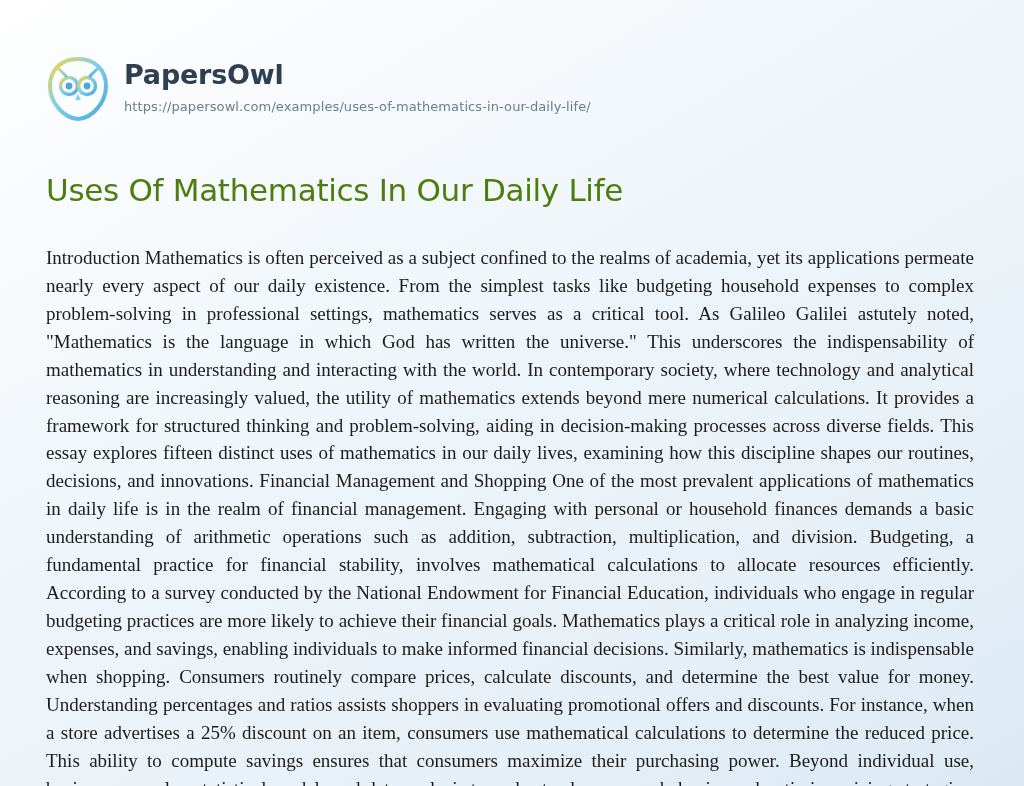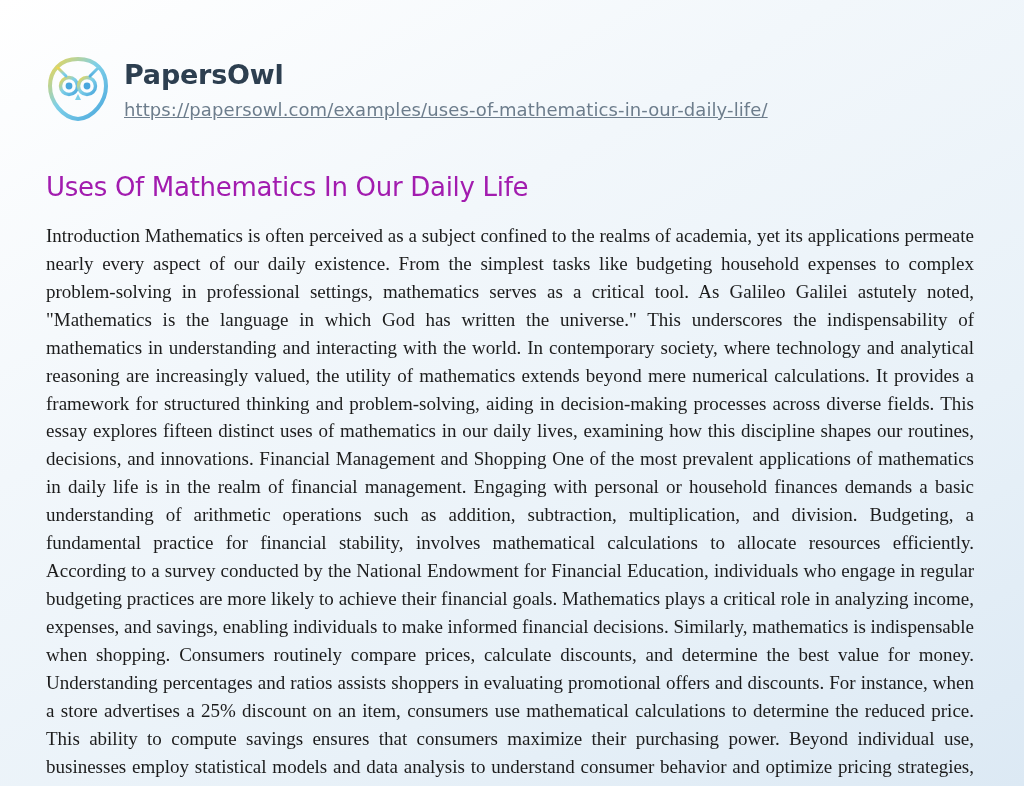--- a/index.html
+++ b/index.html
@@ -39,32 +39,31 @@
   .brand-name {
     font-family: "DejaVu Sans", sans-serif;
     font-size: 27px;
     font-weight: bold;
     color: #2d3f50;
     letter-spacing: -0.2px;
     line-height: 1.1;
   }
   .brand-url {
     font-family: "DejaVu Sans", sans-serif;
-    font-size: 18px;
+    font-size: 13px;
     color: #6d7d8c;
     margin-top: 9px;
     letter-spacing: 0.1px;
-    text-decoration: underline;
   }
   h1.title {
     font-family: "DejaVu Sans", sans-serif;
     font-weight: normal;
-    font-size: 26px;
-    color: #a21caf;
-    margin: 42px 0 20px 0;
+    font-size: 31px;
+    color: #4d7c0f;
+    margin: 42px 0 36px 0;
     letter-spacing: -0.3px;
   }
   .article {
     font-family: "Liberation Serif", serif;
     font-size: 19px;
     line-height: 1.47;
     color: #1c1c1c;
     text-align: justify;
     max-width: 930px;
   }

